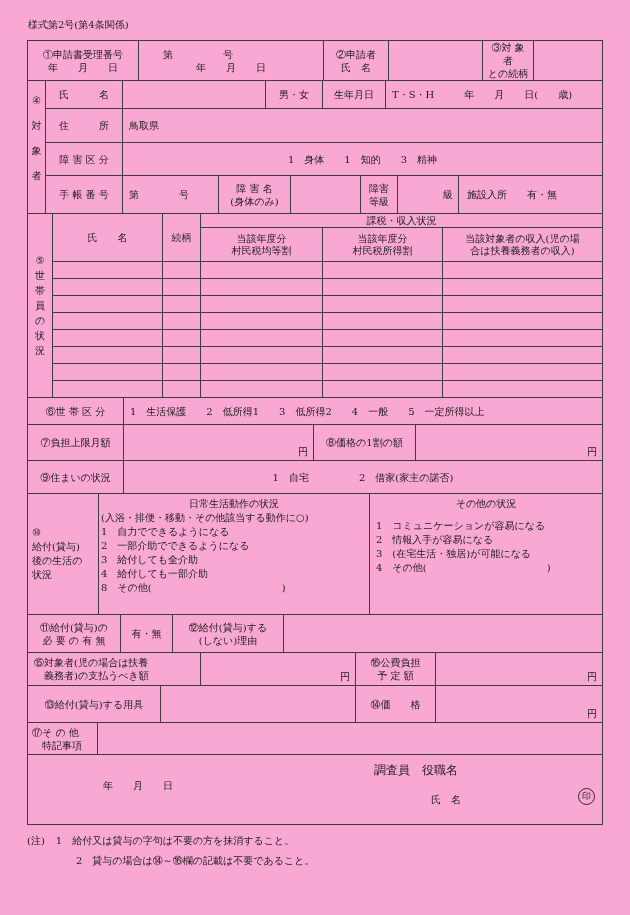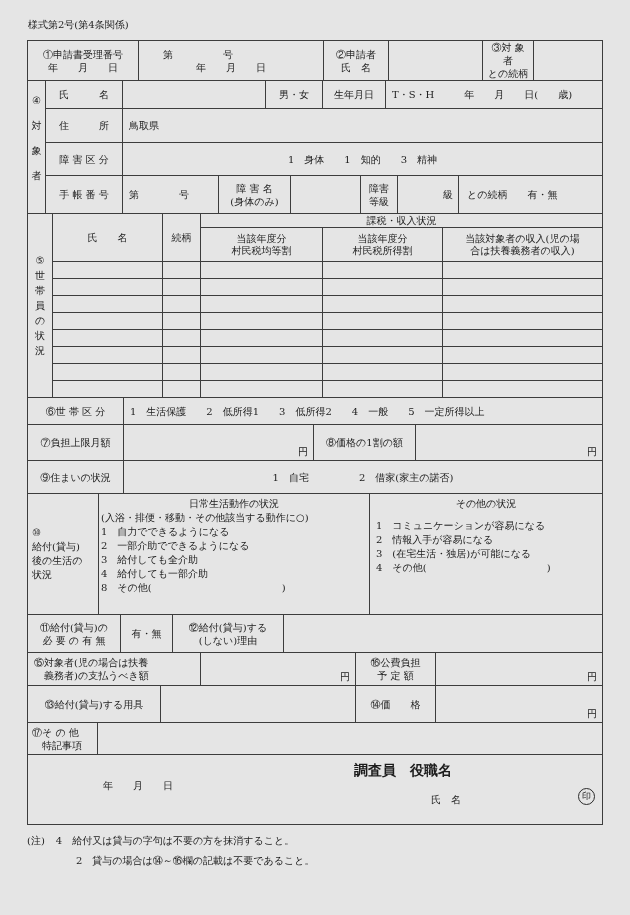--- a/index.html
+++ b/index.html
@@ -1,19 +1,19 @@
 <!DOCTYPE html>
 <html><head>
 <meta charset="utf-8">
 <style>
   html,body{margin:0;padding:0;background:#ffffff;}
   .sheet{
     position:relative;
     width:630px;height:915px;
-    background:#e5e5e5;
+    background:#f9a8d4;
     color:#1c1c1c;
     font-family:"DejaVu Serif","Liberation Serif",serif;
     box-sizing:border-box;
     padding-top:18px;
     overflow:hidden;
   }
   .form-code{margin-left:28px;font-size:10px;line-height:13px;}
   .doc-title{text-align:center;font-size:11px;margin-top:11px;letter-spacing:1px;}
   table.band{
     border-collapse:collapse;
@@ -39,21 +39,21 @@
   .pl8{padding-left:8px;}
   .yen{vertical-align:bottom;text-align:right;padding:0 5px 2px 0;}
   .hdr-sub td{line-height:12px;}
   .list{margin:0;padding:0;list-style:none;text-align:left;}
   .list div{line-height:14px;}
   .s10cell{vertical-align:top;padding-top:3px;}
   .s10title{text-align:center;line-height:14px;}
   .gap8{height:8px;}
   .sig-cell{position:relative;padding:0;}
   .sig-date{position:absolute;left:75px;top:24px;font-size:10px;}
-  .sig-role{position:absolute;left:326px;top:9px;font-size:14px;font-weight:bold;}
+  .sig-role{position:absolute;left:346px;top:9px;font-size:12px;}
   .sig-name{position:absolute;left:403px;top:38px;font-size:10px;}
   .seal{
     position:absolute;right:7px;top:33px;
     width:15px;height:15px;border:1px solid #2a2a2a;border-radius:50%;
     font-size:9px;line-height:15px;text-align:center;padding:0;
   }
   .notes{margin:9px 0 0 27px;font-size:10px;}
   .notes-row1{display:flex;gap:11px;line-height:14px;}
   .notes-row2{margin-left:49px;margin-top:6px;line-height:14px;}
 </style>
@@ -124,21 +124,21 @@
     </tr>
     <tr style="height:38px">
       <td>手 帳 番 号</td>
       <td class="tl pl6">第　　　　号</td>
       <td colspan="2" class="ml">障 害 名
 (身体のみ)</td>
       <td colspan="2"></td>
       <td colspan="2" class="ml">障害
 等級</td>
       <td style="text-align:right;padding-right:5px">級</td>
-      <td class="tl pl8">との続柄　　有・無</td>
+      <td class="tl pl8">施設入所　　有・無</td>
     </tr>
   </tbody>
     </table>
 
   <table class="band">
     <colgroup>
         <col style="width:25px">
         <col style="width:110px">
         <col style="width:38px">
         <col style="width:122px">
@@ -386,18 +386,18 @@
         <span class="sig-name">氏　名</span>
         <span class="seal">印</span>
       </td>
     </tr>
   </tbody>
     </table>
 
   <div class="notes">
     <div class="notes-row1">
       <span>(注)</span>
-      <span>4　給付又は貸与の字句は不要の方を抹消すること。</span>
+      <span>1　給付又は貸与の字句は不要の方を抹消すること。</span>
     </div>
     <div class="notes-row2">2　貸与の場合は⑭～⑯欄の記載は不要であること。</div>
   </div>
 
 </div>
 
 </body></html>

